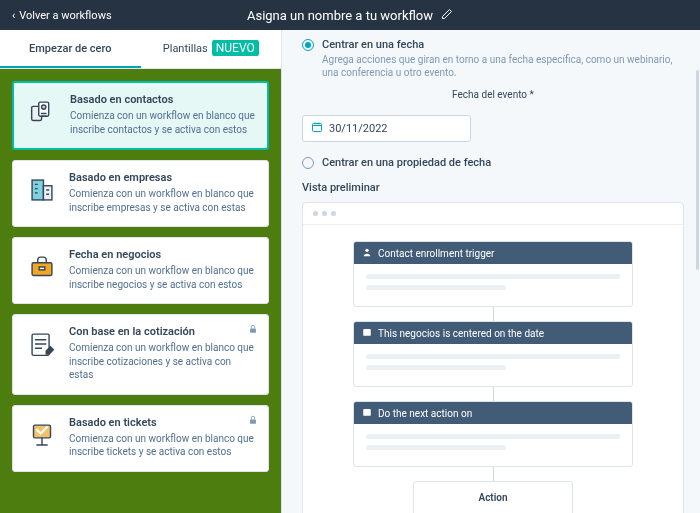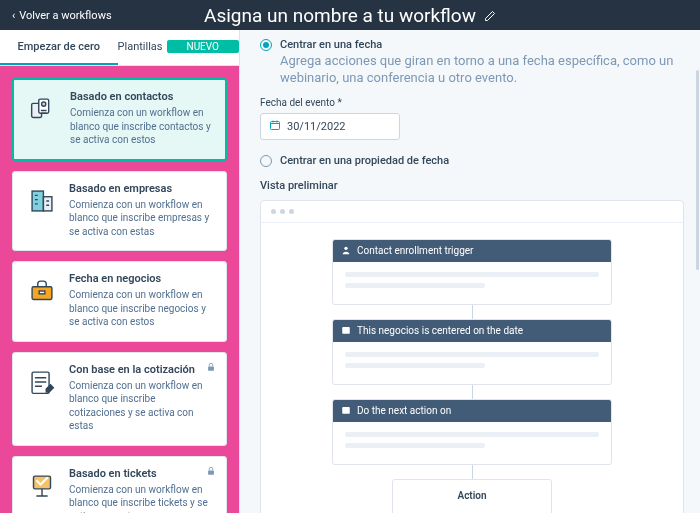--- a/index.html
+++ b/index.html
@@ -28,29 +28,29 @@
     font-size: 11px;
     cursor: pointer;
   }
   .title-wrap {
     position: absolute;
     left: 50%;
     transform: translateX(-50%);
     display: flex;
     align-items: center;
     gap: 8px;
-    font-size: 19px;
+    font-size: 13px;
   }
   .main {
     display: flex;
     height: calc(100% - 30px);
   }
   .left {
-    width: 240px;
-    background: #ec4899;
+    width: 282px;
+    background: #4d7c0f;
     border-right: 1px solid #dfe3eb;
     display: flex;
     flex-direction: column;
   }
   .tabs {
     display: flex;
     border-bottom: 1px solid #dfe3eb;
     background: #fff;
   }
   .tab {
@@ -67,22 +67,22 @@
     gap: 4px;
   }
   .tab.active {
     border-bottom: 2px solid #00a4bd;
     color: #33475b;
     font-weight: 500;
   }
   .badge-new {
     background: #00bda5;
     color: #fff;
-    font-size: 10px;
-    padding: 1px 20px;
+    font-size: 12px;
+    padding: 1px 4px;
     border-radius: 2px;
   }
   .card-list {
     padding: 12px;
     overflow-y: auto;
     display: flex;
     flex-direction: column;
     gap: 10px;
   }
   .card {
@@ -148,41 +148,42 @@
   }
   .radio.checked {
     border-color: #00a4bd;
   }
   .radio.checked::after {
     content: ""; position: absolute; inset: 2px;
     border-radius: 50%; background: #00a4bd;
   }
   .radio-label { font-size: 11px; font-weight: 500; }
   .radio-help {
-    font-size: 13px;
+    font-size: 10px;
     color: #7c98b6;
     margin-left: 20px;
     margin-bottom: 10px;
     line-height: 1.3;
   }
   .field-label {
     font-size: 10px;
     margin-left: 0;
-    margin-bottom: 5px;
+    margin-bottom: 15px;
     display: block;
+    text-align: center;
   }
   .date-field-wrap { margin-left: 0; margin-bottom: 14px; }
   .date-input {
     border: 1px solid #cbd6e2;
     border-radius: 3px;
     padding: 5px 8px;
     display: flex;
     align-items: center;
     gap: 6px;
-    width: 140px;
+    width: 169px;
     background: #fff;
     font-size: 11px;
   }
   .section-title {
     font-size: 11px;
     font-weight: 500;
     margin: 12px 0 8px 0;
   }
   .preview-box {
     border: 1px solid #dfe3eb;

